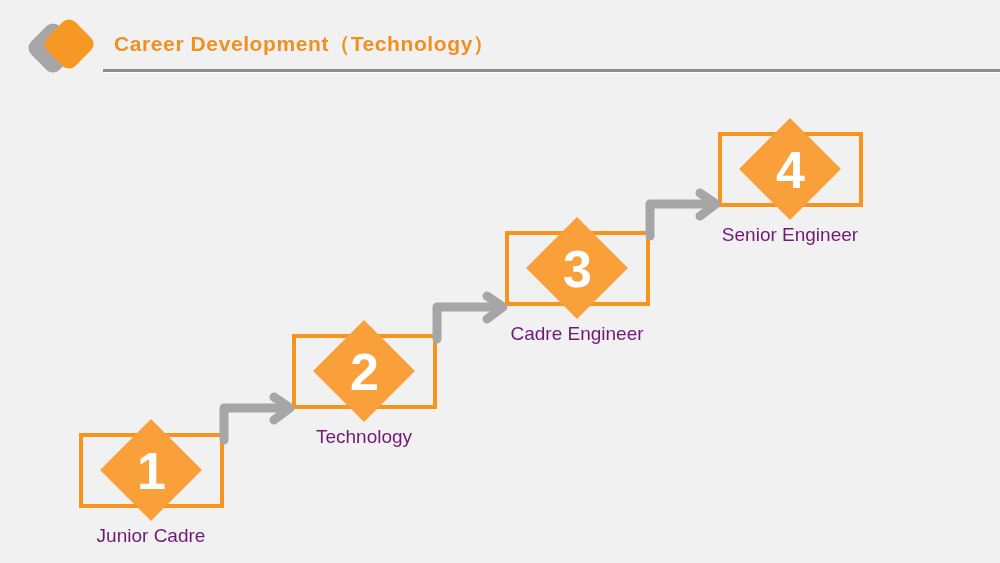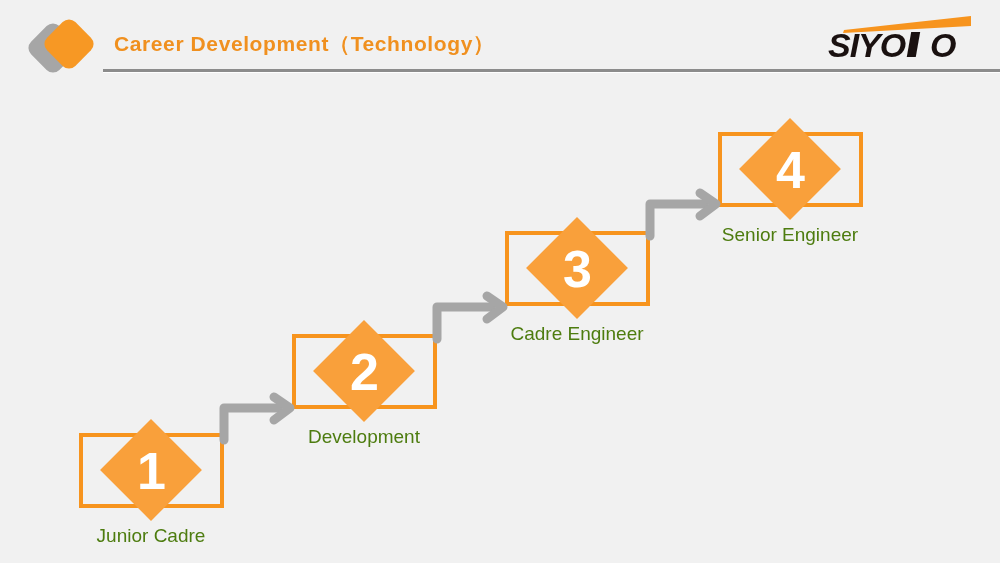--- a/index.html
+++ b/index.html
@@ -114,21 +114,21 @@
     font-size: 52px;
     font-weight: bold;
     line-height: 1;
     letter-spacing: 0;
   }
   .step-label {
     position: absolute;
     width: 260px;
     text-align: center;
     font-size: 19px;
-    color: #4d7c0f;
+    color: #701a75;
     white-space: nowrap;
   }
 
   
   #step-1 { left: 79px;  top: 433px; }
   #step-2 { left: 292px; top: 334px; }
   #step-3 { left: 505px; top: 231px; }
   #step-4 { left: 718px; top: 132px; }
 
   .step .step-diamond { left: 36px; top: 1px; }
@@ -151,41 +151,33 @@
 
   <div class="header-logo">
     <div class="hl-diamond hl-gray"></div>
     <div class="hl-diamond hl-orange"></div>
   </div>
 
   <div class="header-title">Career Development（Technology）</div>
 
   <div class="header-rule"></div>
 
-  <div class="brand">
-    <svg width="150" height="48" viewBox="0 0 150 48" xmlns="http://www.w3.org/2000/svg">
-      <polygon points="18,14 145,0 145,10 17,17" fill="#f7941e"></polygon>
-      <text x="2" y="41" font-family="Liberation Sans, sans-serif" font-size="34" font-weight="bold" font-style="italic" fill="#1a1110" letter-spacing="-1">SIYO</text>
-      <rect x="88" y="16" width="9" height="25" fill="#1a1110" transform="skewX(-10)"></rect>
-      <text x="104" y="41" font-family="Liberation Sans, sans-serif" font-size="34" font-weight="bold" font-style="italic" fill="#1a1110">O</text>
-    </svg>
-  </div>
 
   <div class="step" id="step-1">
     <div class="step-box"></div>
     <div class="step-diamond"></div>
     <div class="step-num">1</div>
     <div class="step-label">Junior Cadre</div>
   </div>
 
   <div class="step" id="step-2">
     <div class="step-box"></div>
     <div class="step-diamond"></div>
     <div class="step-num">2</div>
-    <div class="step-label">Development</div>
+    <div class="step-label">Technology</div>
   </div>
 
   <div class="step" id="step-3">
     <div class="step-box"></div>
     <div class="step-diamond"></div>
     <div class="step-num">3</div>
     <div class="step-label">Cadre Engineer</div>
   </div>
 
   <div class="step" id="step-4">

